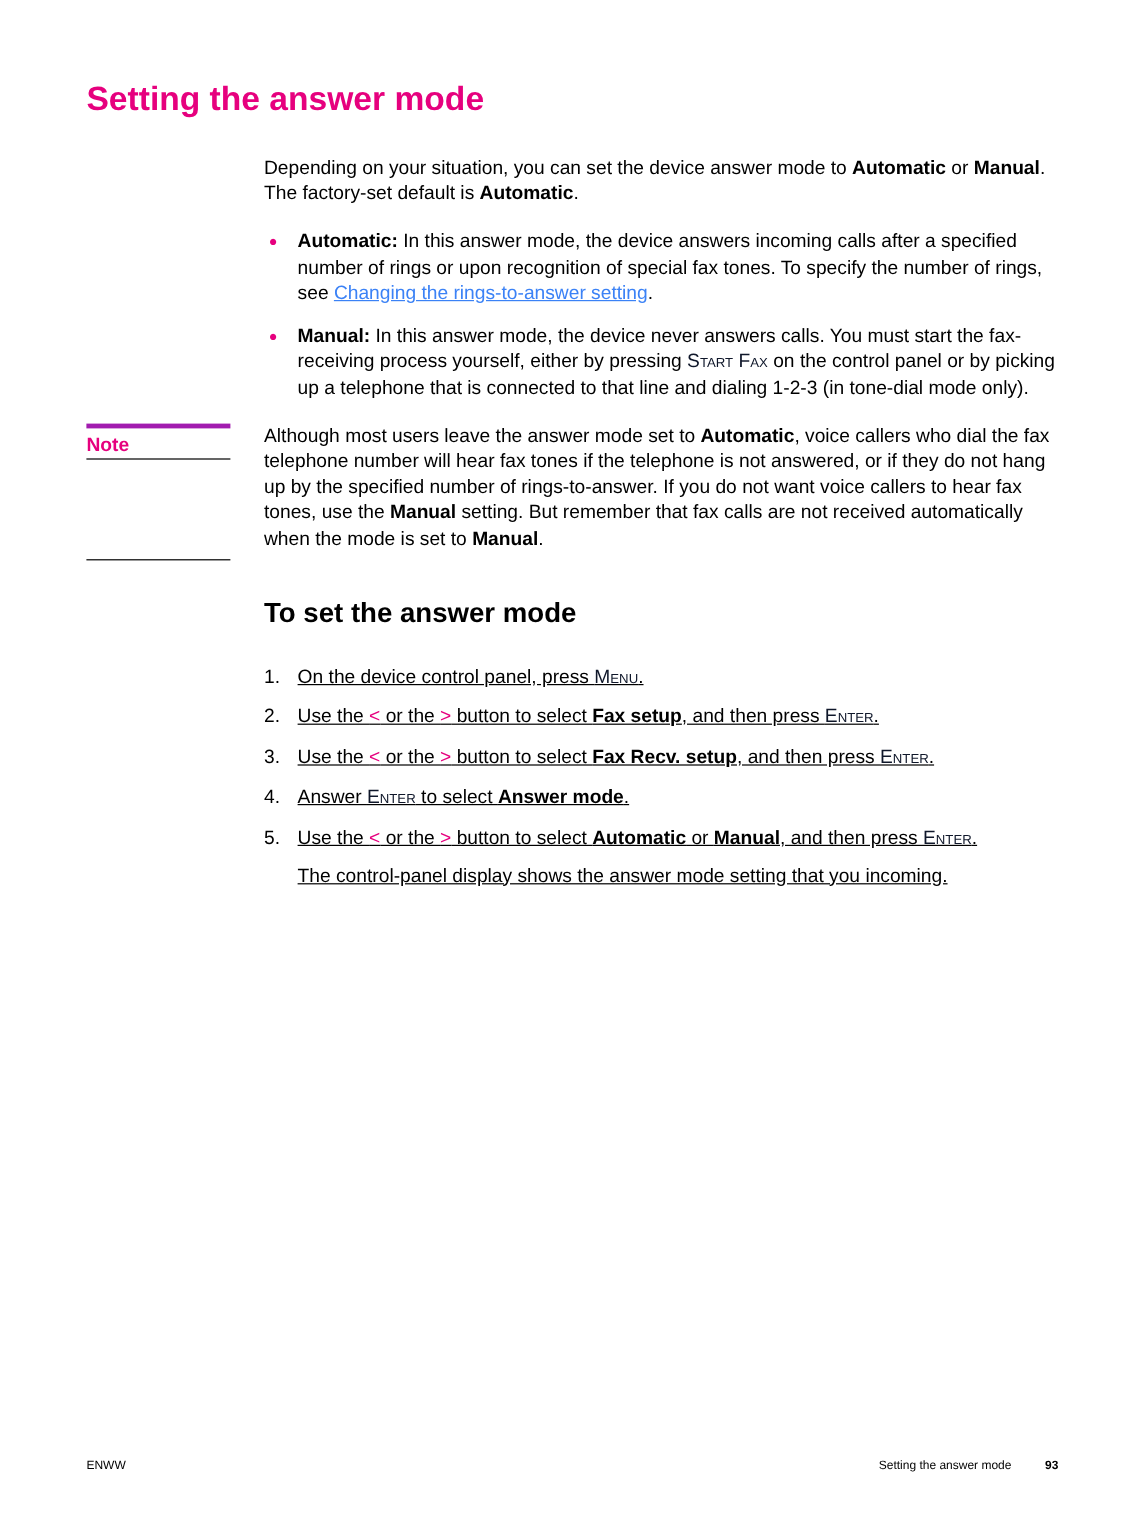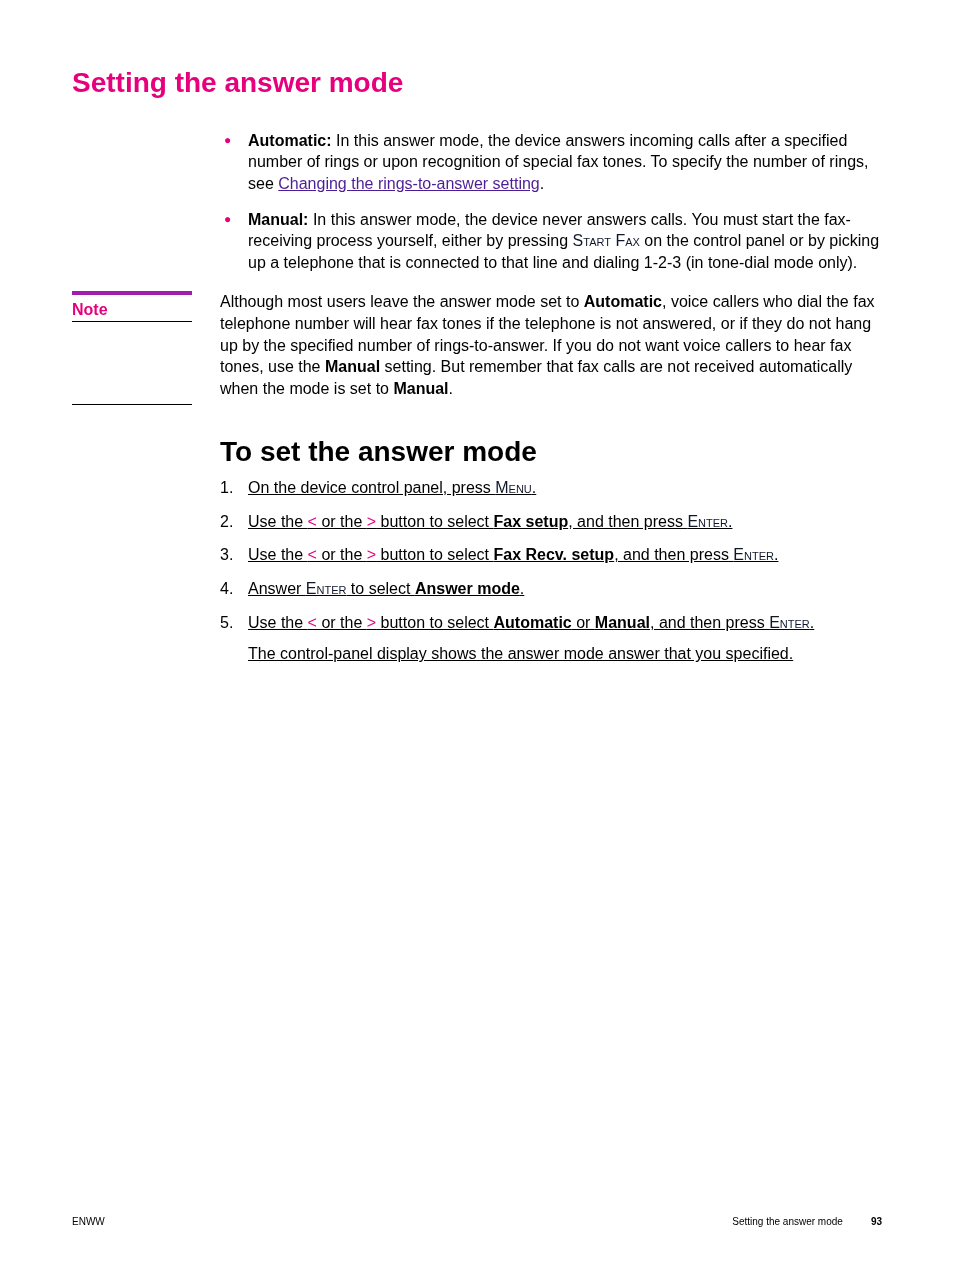--- a/index.html
+++ b/index.html
@@ -34,21 +34,21 @@
   ul.bullets li::before {
     content: "●";
     color: #e6007e;
     position: absolute;
     left: 4px;
     top: 0;
     font-size: 12px;
     line-height: 20px;
   }
   .bold { font-weight: bold; }
-  .link { color: #4c1d95; text-decoration: underline; text-align: center; }
+  .link { color: #3b82f6; text-decoration: underline; text-align: center; }
   .smallcaps { color: #0f172a; font-variant: small-caps; }
   .magenta { color: #e6007e; }
   .note-row {
     position: relative;
     margin-bottom: 28px;
   }
   .note-label {
     position: absolute;
     left: -148px;
     top: 0;
@@ -68,24 +68,24 @@
     bottom: auto;
   }
   .note-bottom-rule {
     position: absolute;
     left: -148px;
     width: 120px;
     border-top: 1px solid #000;
     bottom: -6px;
   }
   h2.sub {
-    font-size: 28px;
+    font-size: 23px;
     font-weight: bold;
     margin-top: 34px;
-    margin-bottom: 6px;
+    margin-bottom: 28px;
   }
   .sub-intro { margin-bottom: 14px; }
   ol.steps { list-style: none; padding-left: 0; counter-reset: step; }
   ol.steps li {
     counter-increment: step;
     position: relative;
     padding-left: 28px;
     margin-bottom: 12px;
     text-decoration: underline;
   }
@@ -108,20 +108,26 @@
   .footer-right { display: flex; gap: 28px; }
   .page-num { font-weight: bold; }
 </style>
 </head>
 <body>
 
 <h1 class="page-title">Setting the answer mode</h1>
 
 <div class="content-col">
 
+  <div class="intro">
+    <p>
+      <span>Depending on your situation, you can set the device answer mode to </span><span class="bold">Automatic</span><span> or </span><span class="bold">Manual</span><span>.</span>
+      <span>The factory-set default is </span><span class="bold">Automatic</span><span>.</span>
+    </p>
+  </div>
 
   <ul class="bullets">
     <li>
       <span class="bold">Automatic:</span><span> In this answer mode, the device answers incoming calls after a specified number of rings or upon recognition of special fax tones. To specify the number of rings, see </span><a href="#" class="link">Changing the rings-to-answer setting</a><span>.</span>
     </li>
     <li>
       <span class="bold">Manual:</span><span> In this answer mode, the device never answers calls. You must start the fax-receiving process yourself, either by pressing </span><span class="smallcaps">Start Fax</span><span> on the control panel or by picking up a telephone that is connected to that line and dialing 1-2-3 (in tone-dial mode only).</span>
     </li>
   </ul>
 
@@ -143,21 +149,21 @@
       <span>Use the </span><span class="magenta">&lt;</span><span> or the </span><span class="magenta">&gt;</span><span> button to select </span><span class="bold">Fax setup</span><span>, and then press </span><span class="smallcaps">Enter</span><span>.</span>
     </li>
     <li>
       <span>Use the </span><span class="magenta">&lt;</span><span> or the </span><span class="magenta">&gt;</span><span> button to select </span><span class="bold">Fax Recv. setup</span><span>, and then press </span><span class="smallcaps">Enter</span><span>.</span>
     </li>
     <li>
       <span>Answer </span><span class="smallcaps">Enter</span><span> to select </span><span class="bold">Answer mode</span><span>.</span>
     </li>
     <li>
       <span>Use the </span><span class="magenta">&lt;</span><span> or the </span><span class="magenta">&gt;</span><span> button to select </span><span class="bold">Automatic</span><span> or </span><span class="bold">Manual</span><span>, and then press </span><span class="smallcaps">Enter</span><span>.</span>
-      <div class="step-followup">The control-panel display shows the answer mode answer that you specified.</div>
+      <div class="step-followup">The control-panel display shows the answer mode setting that you incoming.</div>
     </li>
   </ol>
 
 </div>
 
 <div class="footer">
   <div>ENWW</div>
   <div class="footer-right">
     <span>Setting the answer mode</span>
     <span class="page-num">93</span>

